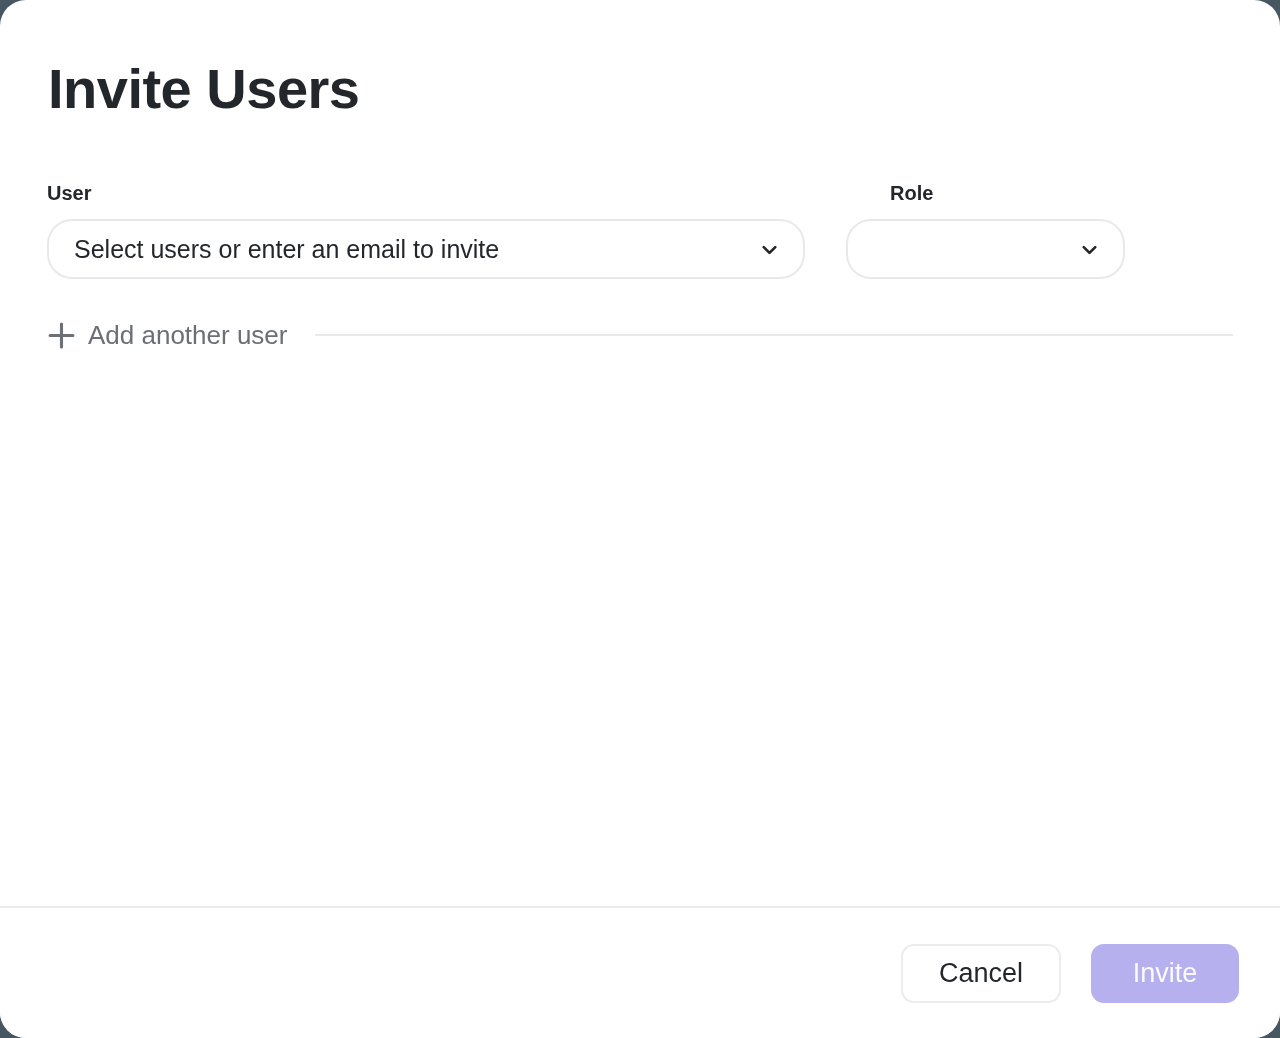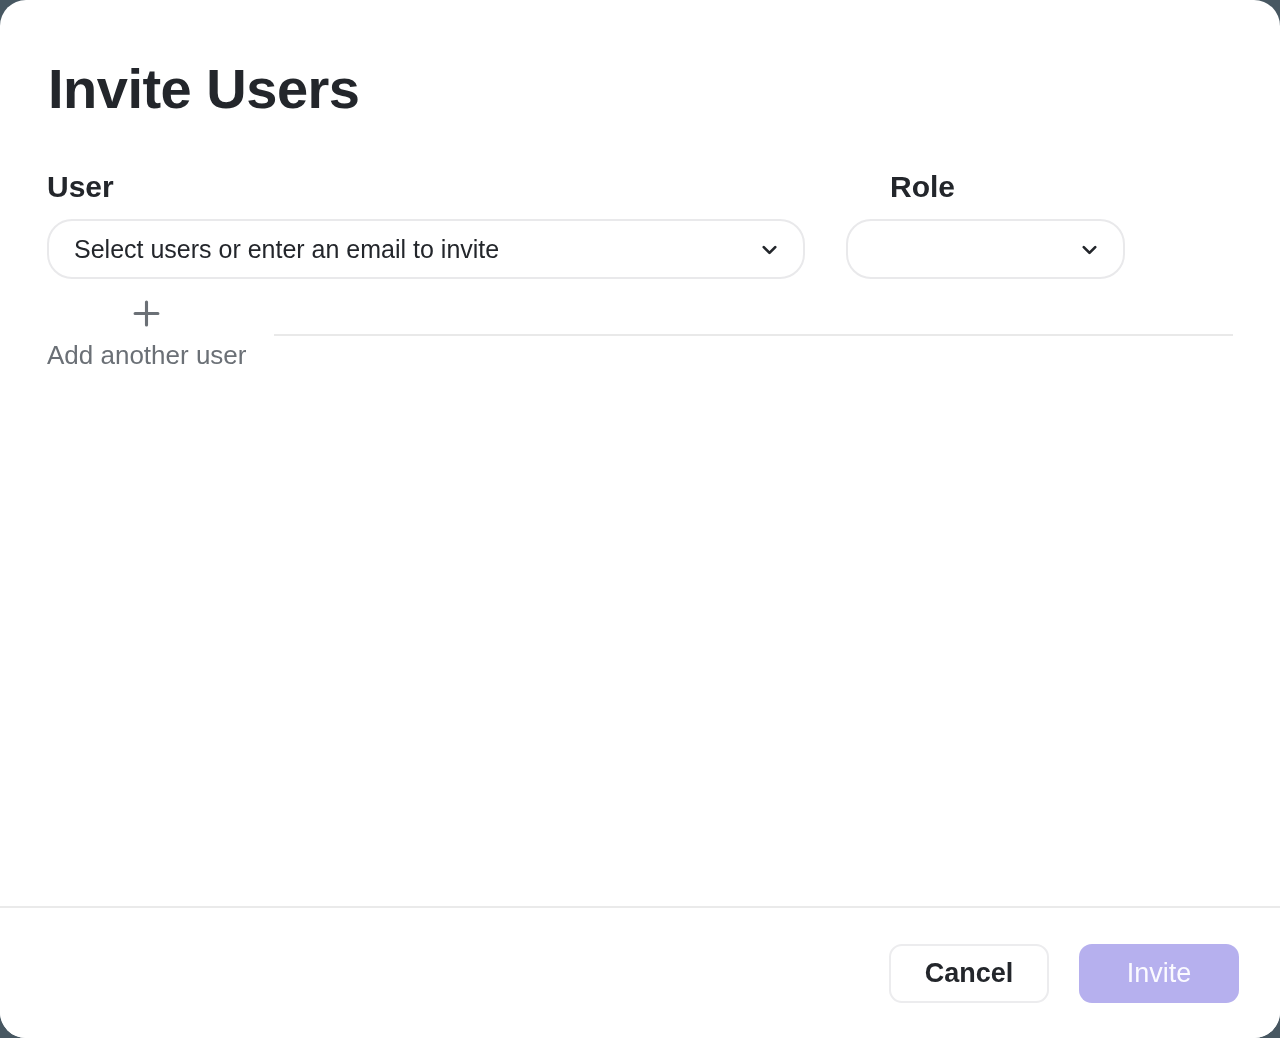--- a/index.html
+++ b/index.html
@@ -19,22 +19,22 @@
   .modal-title {
     position: absolute;
     left: 48px; top: 56px;
     font-size: 56px;
     font-weight: 700;
     letter-spacing: -0.5px;
     color: #23262b;
   }
   .field-label {
     position: absolute;
-    top: 170px;
-    font-size: 30px;
+    top: 182px;
+    font-size: 20px;
     font-weight: 700;
     color: #23262b;
   }
   .label-user { left: 47px; }
   .label-role { left: 846px; margin-left: 44px; }
   .select {
     position: absolute;
     top: 219px;
     height: 60px;
     background: #ffffff;
@@ -68,21 +68,20 @@
     align-items: center;
     gap: 12px;
     background: none;
     border: none;
     font-family: "Liberation Sans", sans-serif;
     font-size: 26px;
     color: #6b7076;
     cursor: pointer;
     padding: 0;
     white-space: nowrap;
-    flex-direction: column;
   }
   .add-divider {
     flex: 1;
     height: 2px;
     background: #e9e9e9;
     margin-left: 28px;
     border: none;
   }
   .footer-divider {
     position: absolute;
@@ -110,24 +109,24 @@
     display: inline-flex;
     align-items: center;
     justify-content: center;
     cursor: pointer;
   }
   .btn-cancel {
     width: 160px;
     background: #ffffff;
     border: 2px solid #ececee;
     color: #23262b;
-    font-weight: 700;
+    font-weight: 400;
   }
   .btn-invite {
-    width: 160px;
+    width: 148px;
     background: #b6b0ee;
     border: none;
     color: #fbfaff;
     font-weight: 500;
     cursor: default;
   }
 </style>
 </head>
 <body>
 

